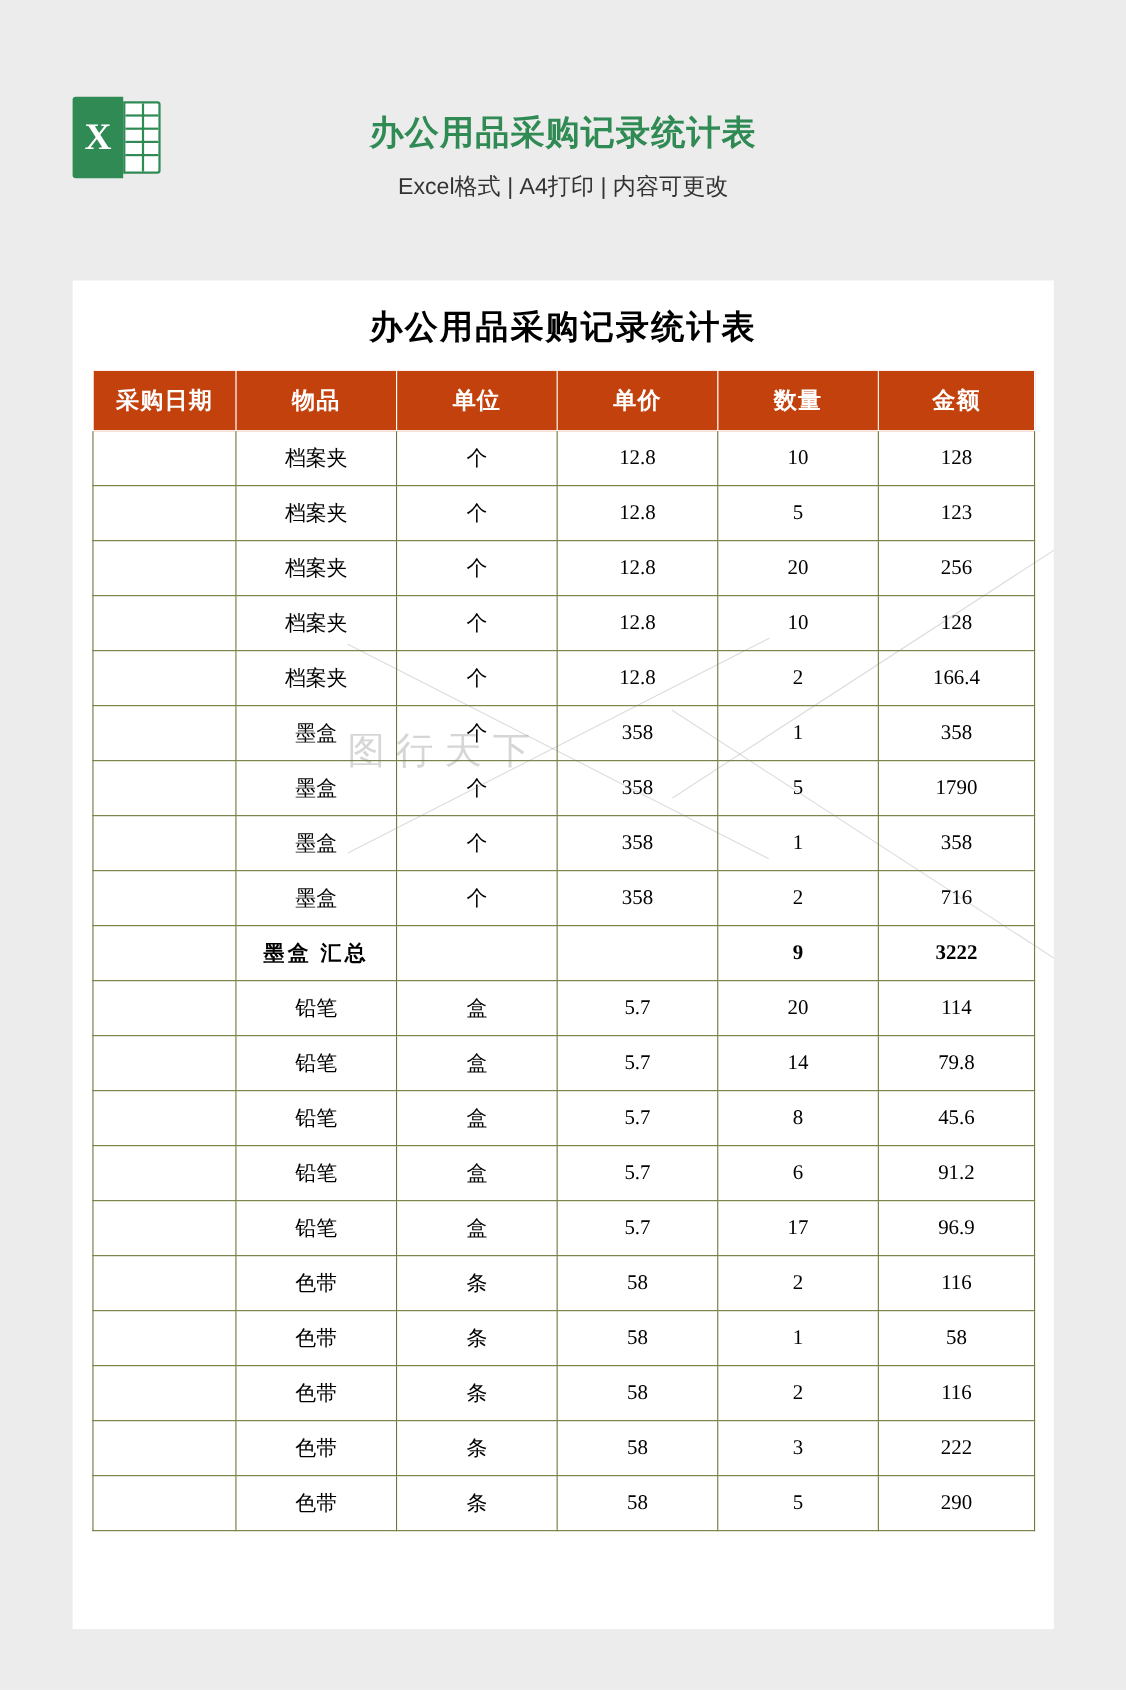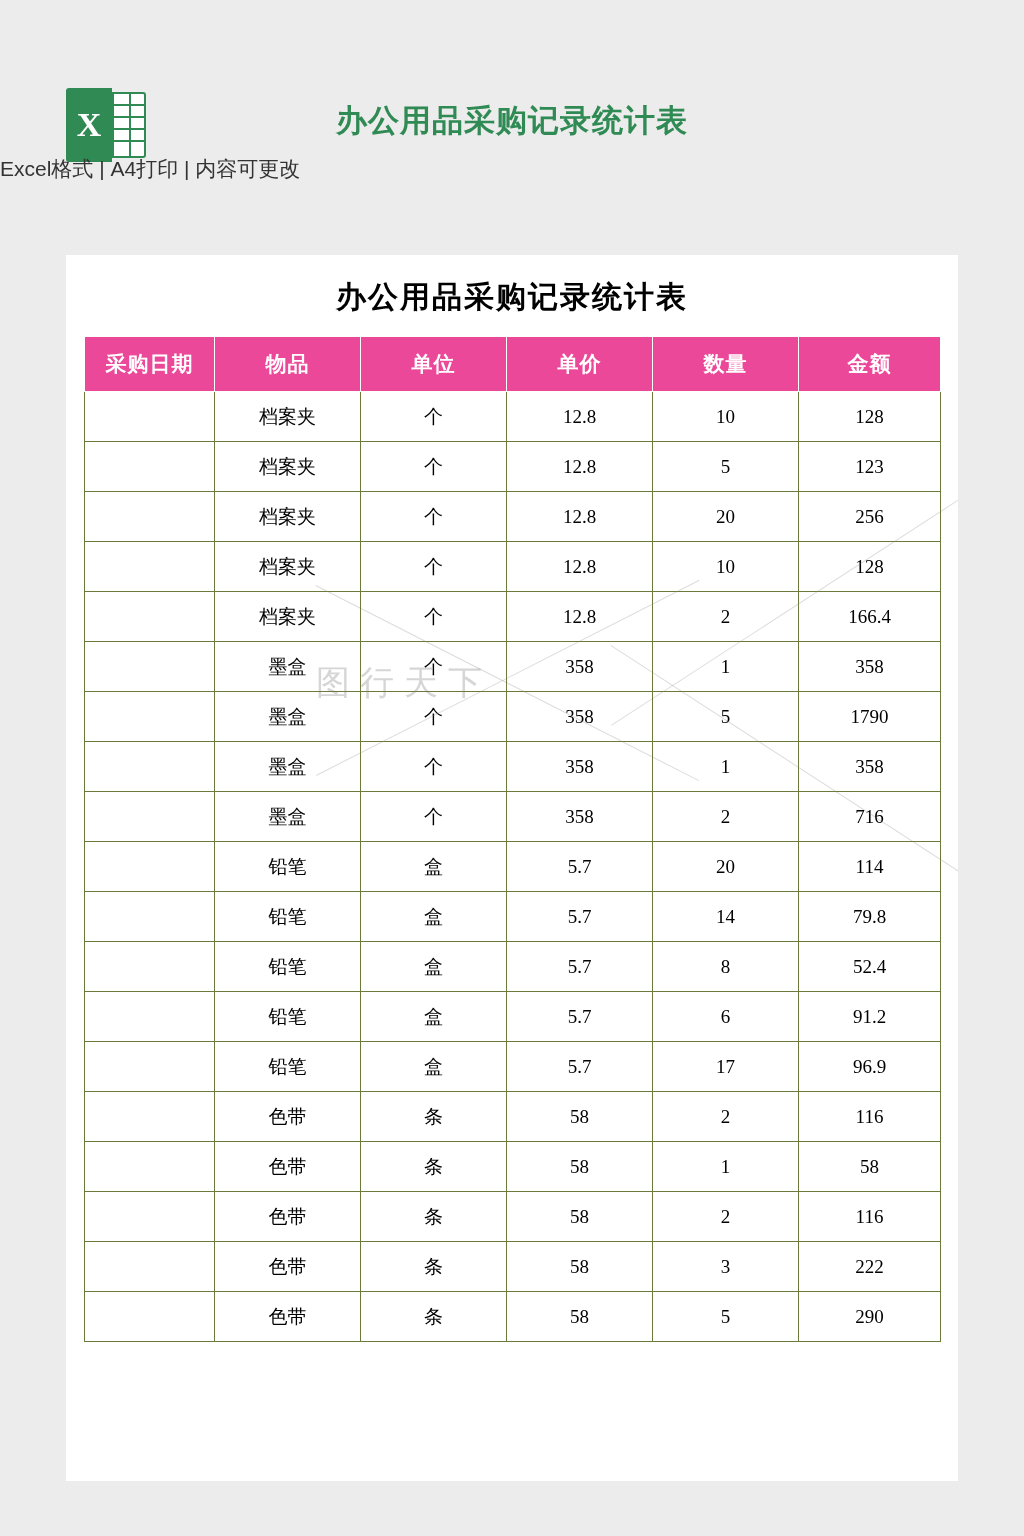--- a/index.html
+++ b/index.html
@@ -87,20 +87,21 @@
     font-size: 31px;
     font-weight: bold;
     color: #2f8a54;
     letter-spacing: 1px;
   }
   .header-sub {
     position: absolute;
     left: 0;
     right: 0;
     top: 155px;
+    text-align: center;
     font-size: 21px;
     color: #333333;
   }
 
   
   .sheet-page {
     position: absolute;
     left: 66px;
     top: 255px;
     width: 892px;
@@ -127,21 +128,21 @@
     font-family: "Liberation Serif", serif;
   }
   table.sheet col.c0 { width: 130px; }
   table.sheet col.c1 { width: 146px; }
   table.sheet col.c2 { width: 146px; }
   table.sheet col.c3 { width: 146px; }
   table.sheet col.c4 { width: 146px; }
   table.sheet col.c5 { width: 142px; }
 
   table.sheet th {
-    background: #ec4899;
+    background: #c2410c;
     color: #ffffff;
     font-size: 21px;
     font-weight: bold;
     height: 52px;
     border: 1px solid #ffffff;
     letter-spacing: 1px;
   }
   table.sheet td {
     border: 1px solid #6b7a3a;
     height: 47px;
@@ -299,20 +300,28 @@
             <td>358</td>
           </tr>
           <tr>
             <td></td>
             <td class="item">墨盒</td>
             <td>个</td>
             <td>358</td>
             <td>2</td>
             <td>716</td>
           </tr>
+          <tr class="total">
+            <td></td>
+            <td class="item">墨盒 汇总</td>
+            <td></td>
+            <td></td>
+            <td>9</td>
+            <td>3222</td>
+          </tr>
           <tr>
             <td></td>
             <td class="item">铅笔</td>
             <td>盒</td>
             <td>5.7</td>
             <td>20</td>
             <td>114</td>
           </tr>
           <tr>
             <td></td>
@@ -321,21 +330,21 @@
             <td>5.7</td>
             <td>14</td>
             <td>79.8</td>
           </tr>
           <tr>
             <td></td>
             <td class="item">铅笔</td>
             <td>盒</td>
             <td>5.7</td>
             <td>8</td>
-            <td>52.4</td>
+            <td>45.6</td>
           </tr>
           <tr>
             <td></td>
             <td class="item">铅笔</td>
             <td>盒</td>
             <td>5.7</td>
             <td>6</td>
             <td>91.2</td>
           </tr>
           <tr>

